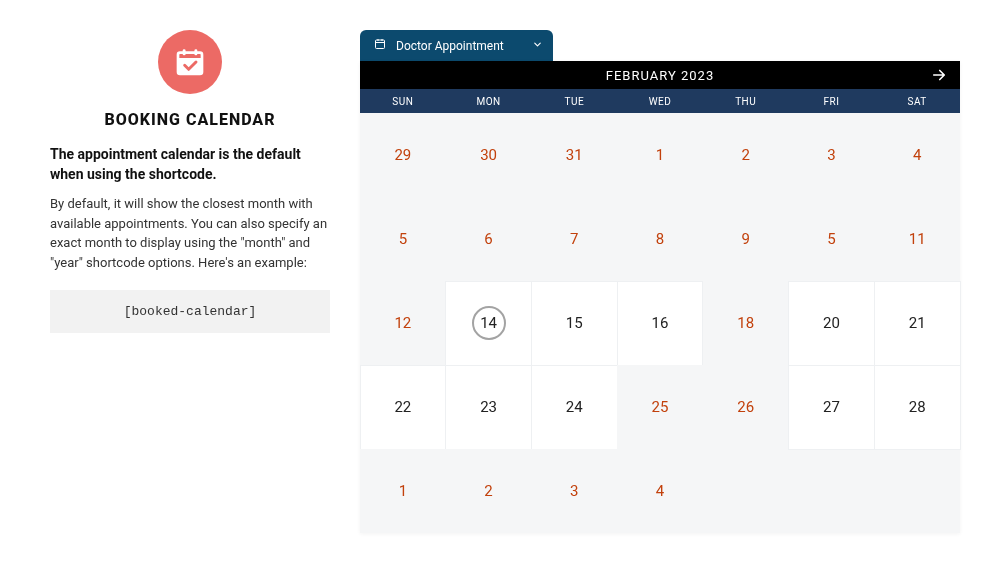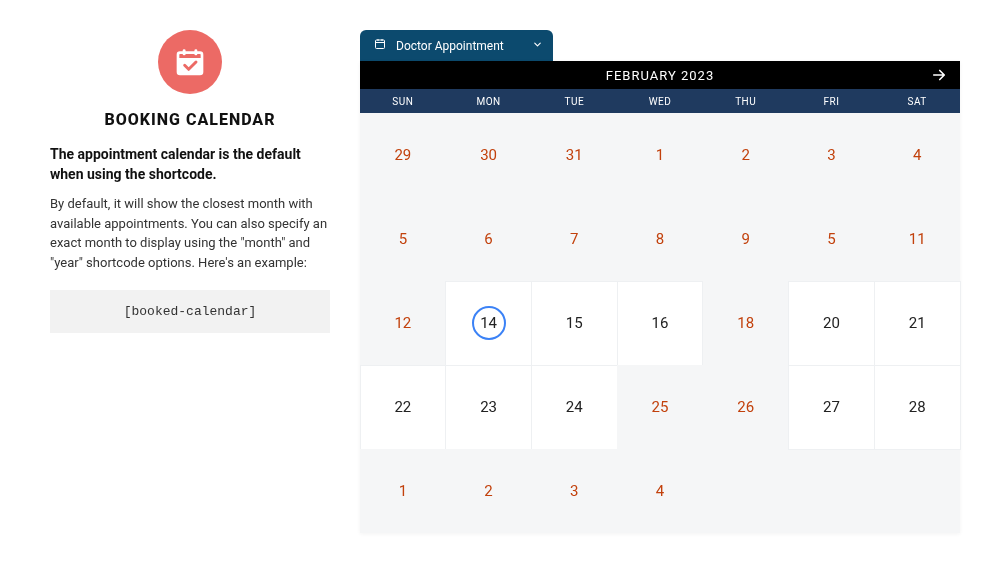--- a/index.html
+++ b/index.html
@@ -142,21 +142,21 @@
   .cal-cell.available {
     background: #fff;
     color: #222;
     border: 1px solid #eef0f2;
     margin: -0.5px;
     cursor: pointer;
   }
   .cal-cell .today {
     width: 34px;
     height: 34px;
-    border: 2px solid #3b82f6;
+    border: 2px solid #a3a3a3;
     border-radius: 50%;
     display: flex;
     align-items: center;
     justify-content: center;
   }
 </style>
 </head>
 <body>
 
 <div class="container">

